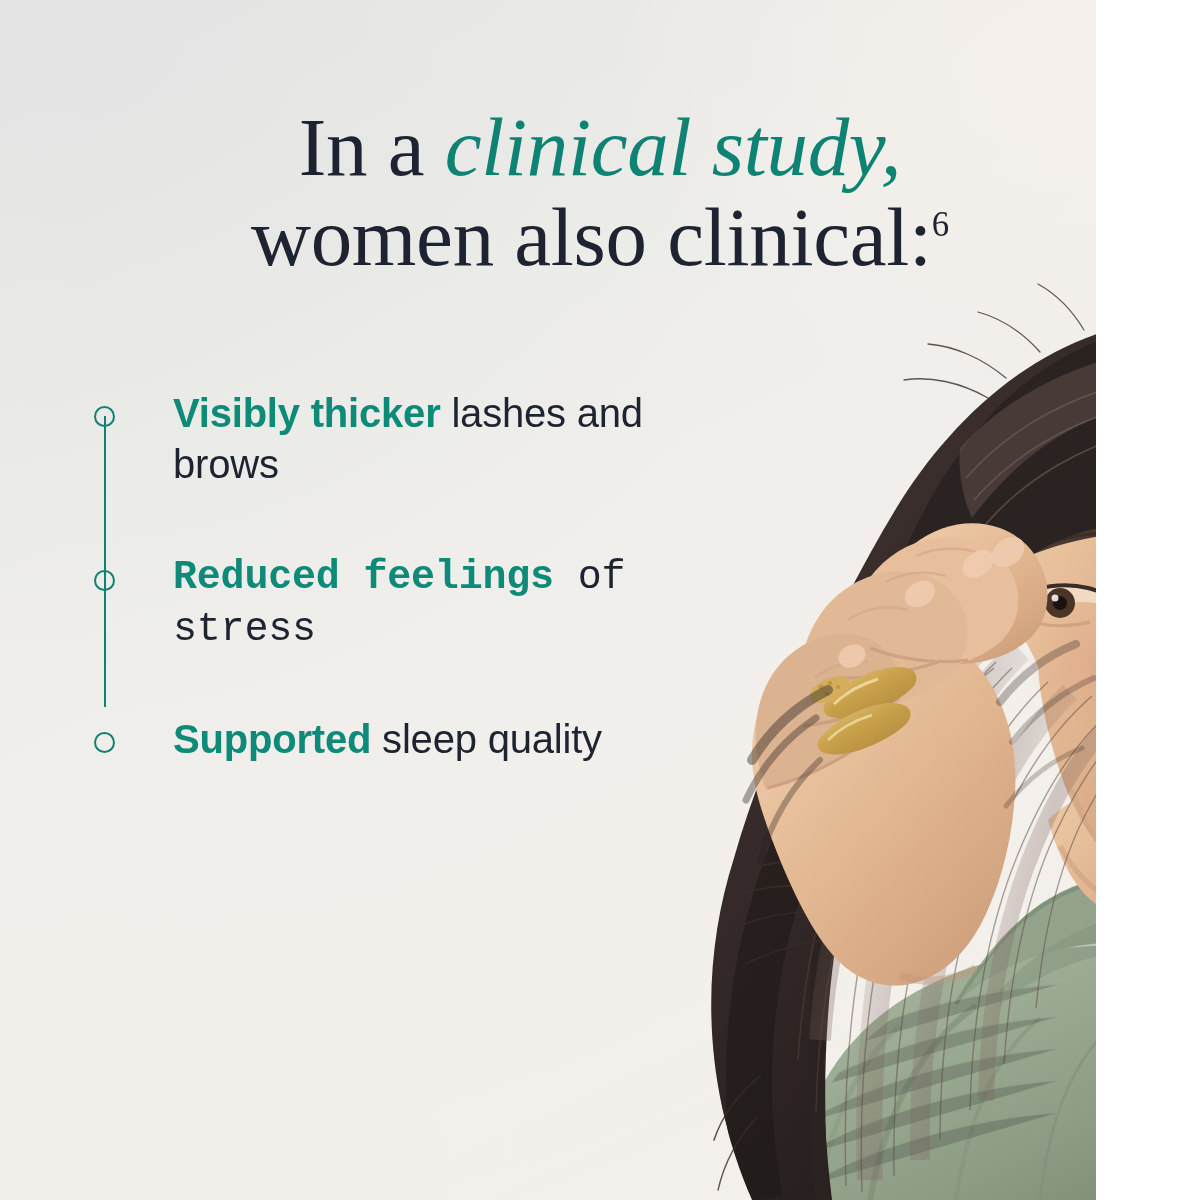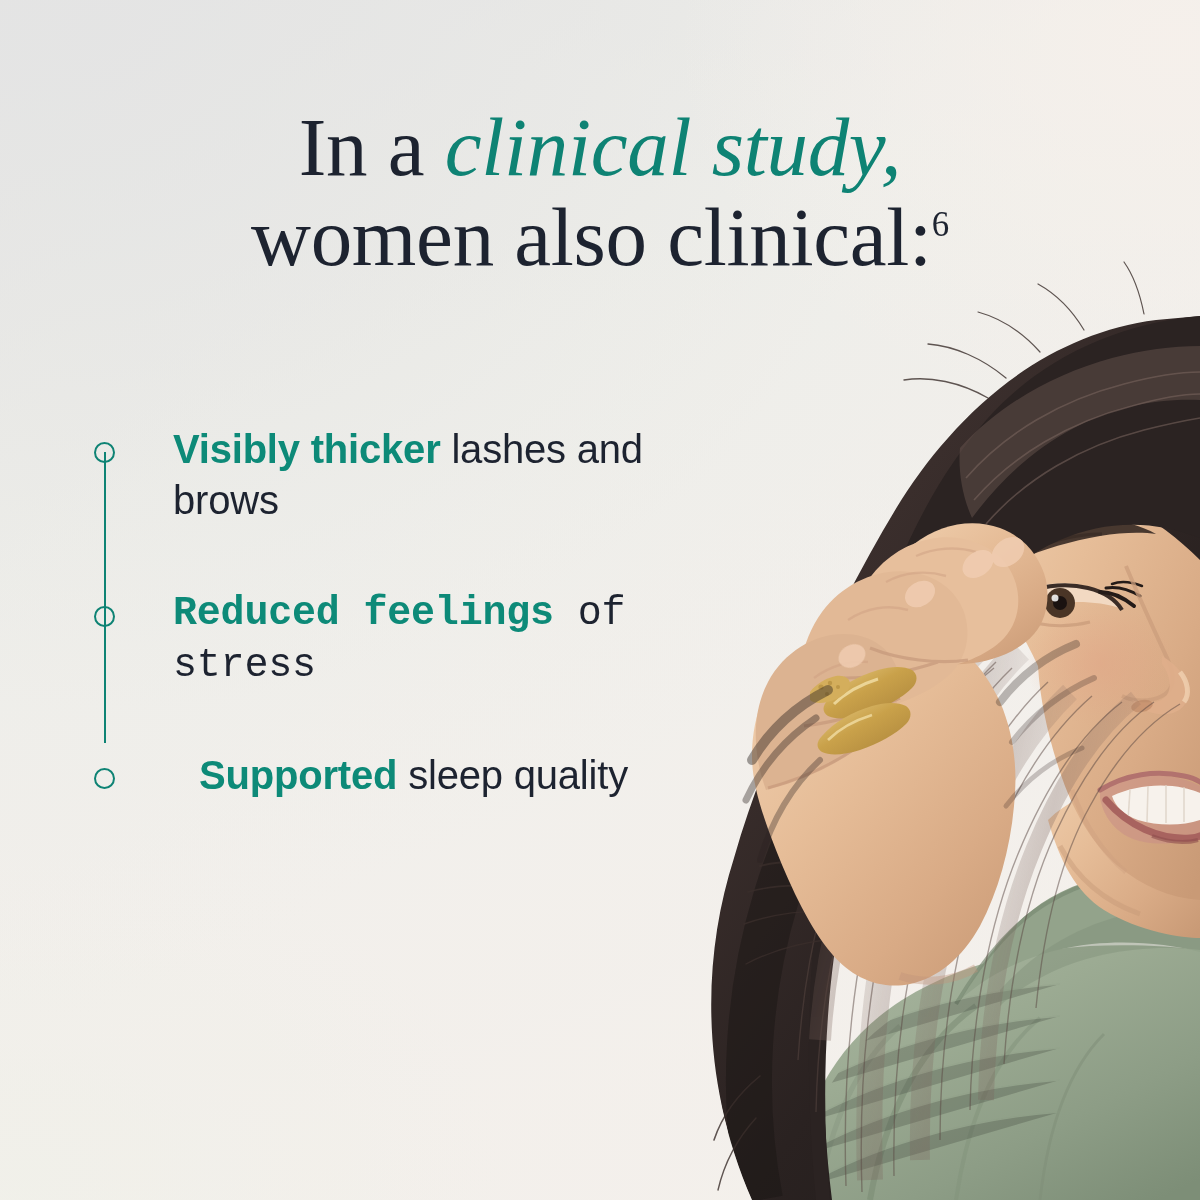--- a/index.html
+++ b/index.html
@@ -2,21 +2,21 @@
 <html><head>
 <meta charset="utf-8">
 <style>
   html, body {
     margin: 0;
     padding: 0;
     background: #ffffff;
   }
   #canvas {
     position: relative;
-    width: 1200px;
+    width: 1096px;
     height: 1200px;
     overflow: hidden;
     font-family: "Liberation Sans", sans-serif;
     background: #bef264;
   }
 
   
   .bg-base {
     position: absolute;
     inset: 0;
@@ -59,39 +59,39 @@
   .hl-sup {
     font-size: 0.42em;
     vertical-align: super;
     line-height: 0;
   }
 
   
   .bullets {
     position: absolute;
     left: 94px;
-    top: 424px;
+    top: 388px;
     width: 560px;
   }
   .rail {
     position: absolute;
     left: 10px;
     top: 28px;
     width: 2px;
     height: 291px;
     background: #0e8374;
   }
   .bullet {
     position: relative;
     min-height: 56px;
     padding-left: 79px;
   }
   .bullet-1 { margin-top: 0px; }
   .bullet-2 { margin-top: 62px; font-family: Liberation Mono, monospace; }
-  .bullet-3 { margin-top: 59px; text-align: center; }
+  .bullet-3 { margin-top: 59px; }
   .dot {
     position: absolute;
     left: 0px;
     top: 18px;
     width: 17px;
     height: 17px;
     border: 2px solid #0e8374;
     border-radius: 50%;
     background: transparent;
     box-sizing: content-box;

